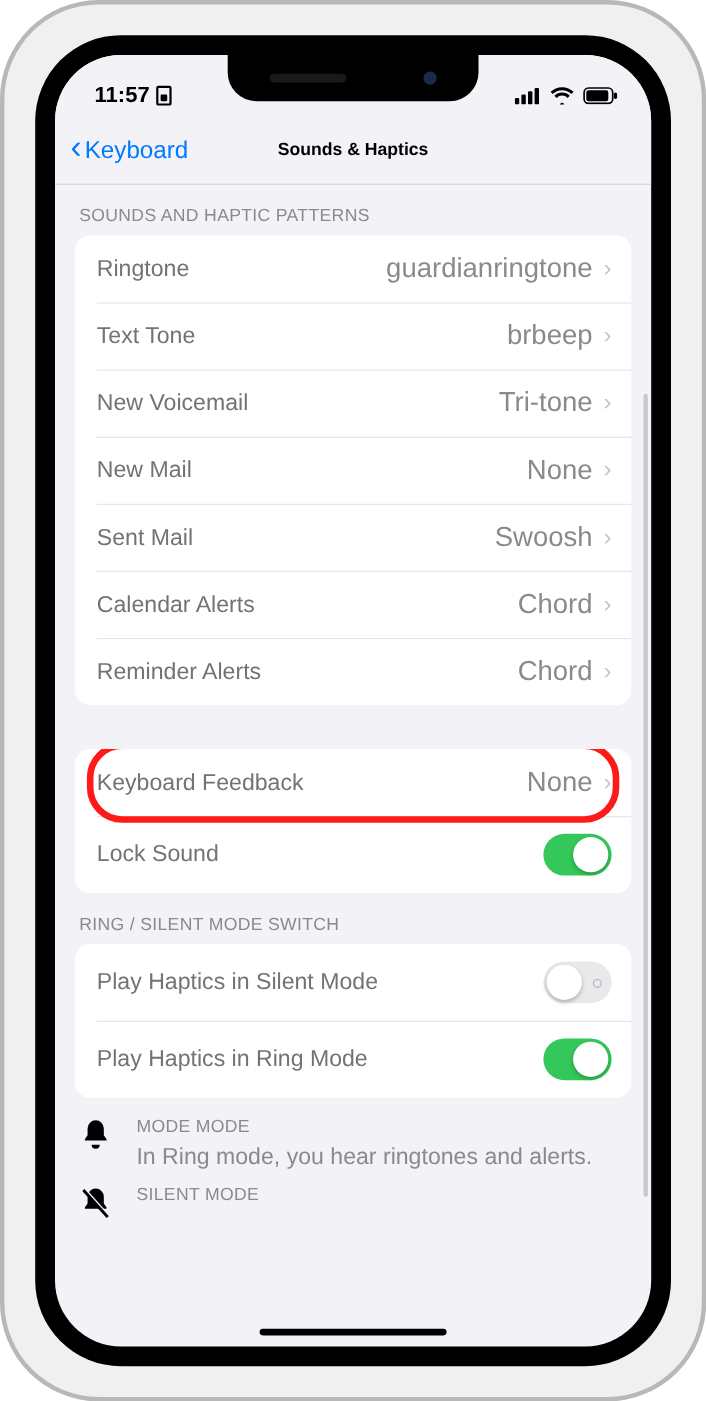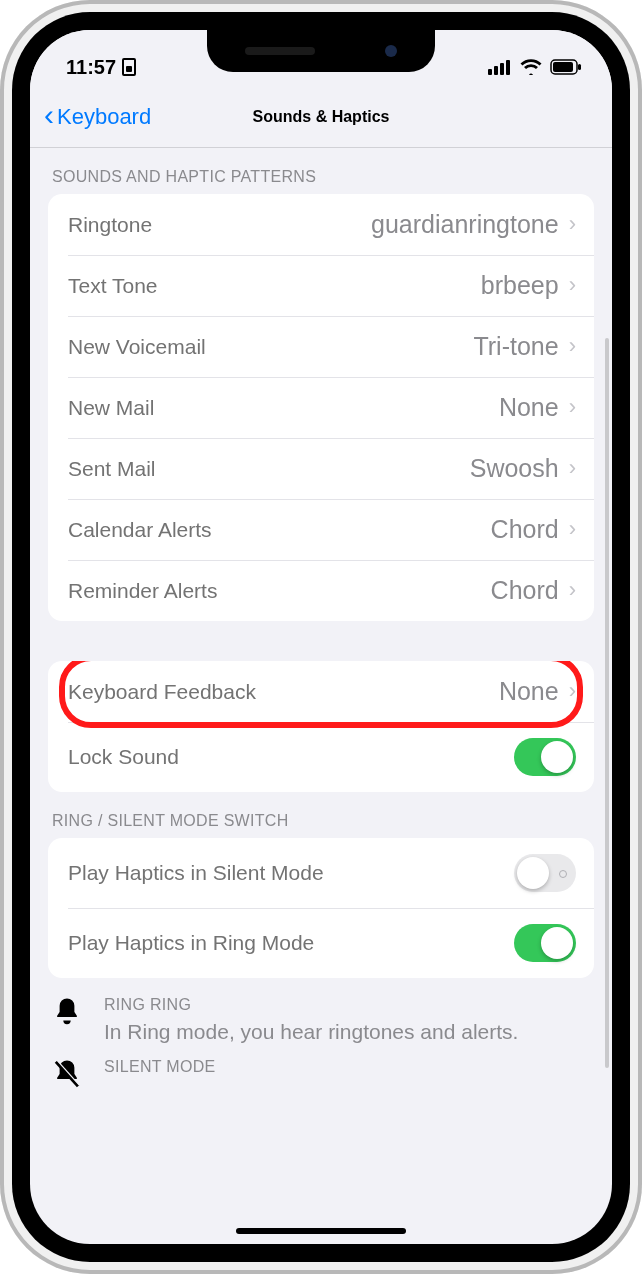--- a/index.html
+++ b/index.html
@@ -8,21 +8,21 @@
     background: #fff;
     display: flex;
     justify-content: center;
     align-items: flex-start;
   }
   .device-frame {
     width: 642px;
     height: 1274px;
     background: #f0f0f0;
     border-radius: 90px;
-    padding: 12px;
+    padding: 32px;
     position: relative;
     box-shadow: 0 0 0 4px #b8b8b8 inset;
   }
   .device-inner {
     width: 100%;
     height: 100%;
     background: #000;
     border-radius: 78px;
     padding: 18px;
     position: relative;
@@ -272,21 +272,21 @@
           </div>
         </div>
 
         <div class="info-block">
           <div class="info-icon">
             <svg width="30" height="32" viewBox="0 0 24 26" fill="#000">
                 <path d="M12 2 a6 6 0 0 1 6 6 v5 l2 3 v1 H4 v-1 l2-3 V8 a6 6 0 0 1 6-6 z M9 20 a3 3 0 0 0 6 0 z"></path>
               </svg>
           </div>
           <div class="info-texts">
-            <div class="info-title">RING RING</div>
+            <div class="info-title">MODE MODE</div>
             <div class="info-body">In Ring mode, you hear ringtones and alerts.</div>
           </div>
         </div>
 
         <div class="info-block" style="padding-top:8px;">
           <div class="info-icon">
             <svg width="30" height="32" viewBox="0 0 24 26" fill="#000">
                 <path d="M12 2 a6 6 0 0 1 6 6 v5 l2 3 v1 H4 v-1 l2-3 V8 a6 6 0 0 1 6-6 z"></path>
                 <line x1="3" y1="3" x2="21" y2="23" stroke="#000" stroke-width="2.5"></line>
                 <line x1="3" y1="3" x2="21" y2="23" stroke="#f2f2f7" stroke-width="1" transform="translate(1,-1)"></line>

